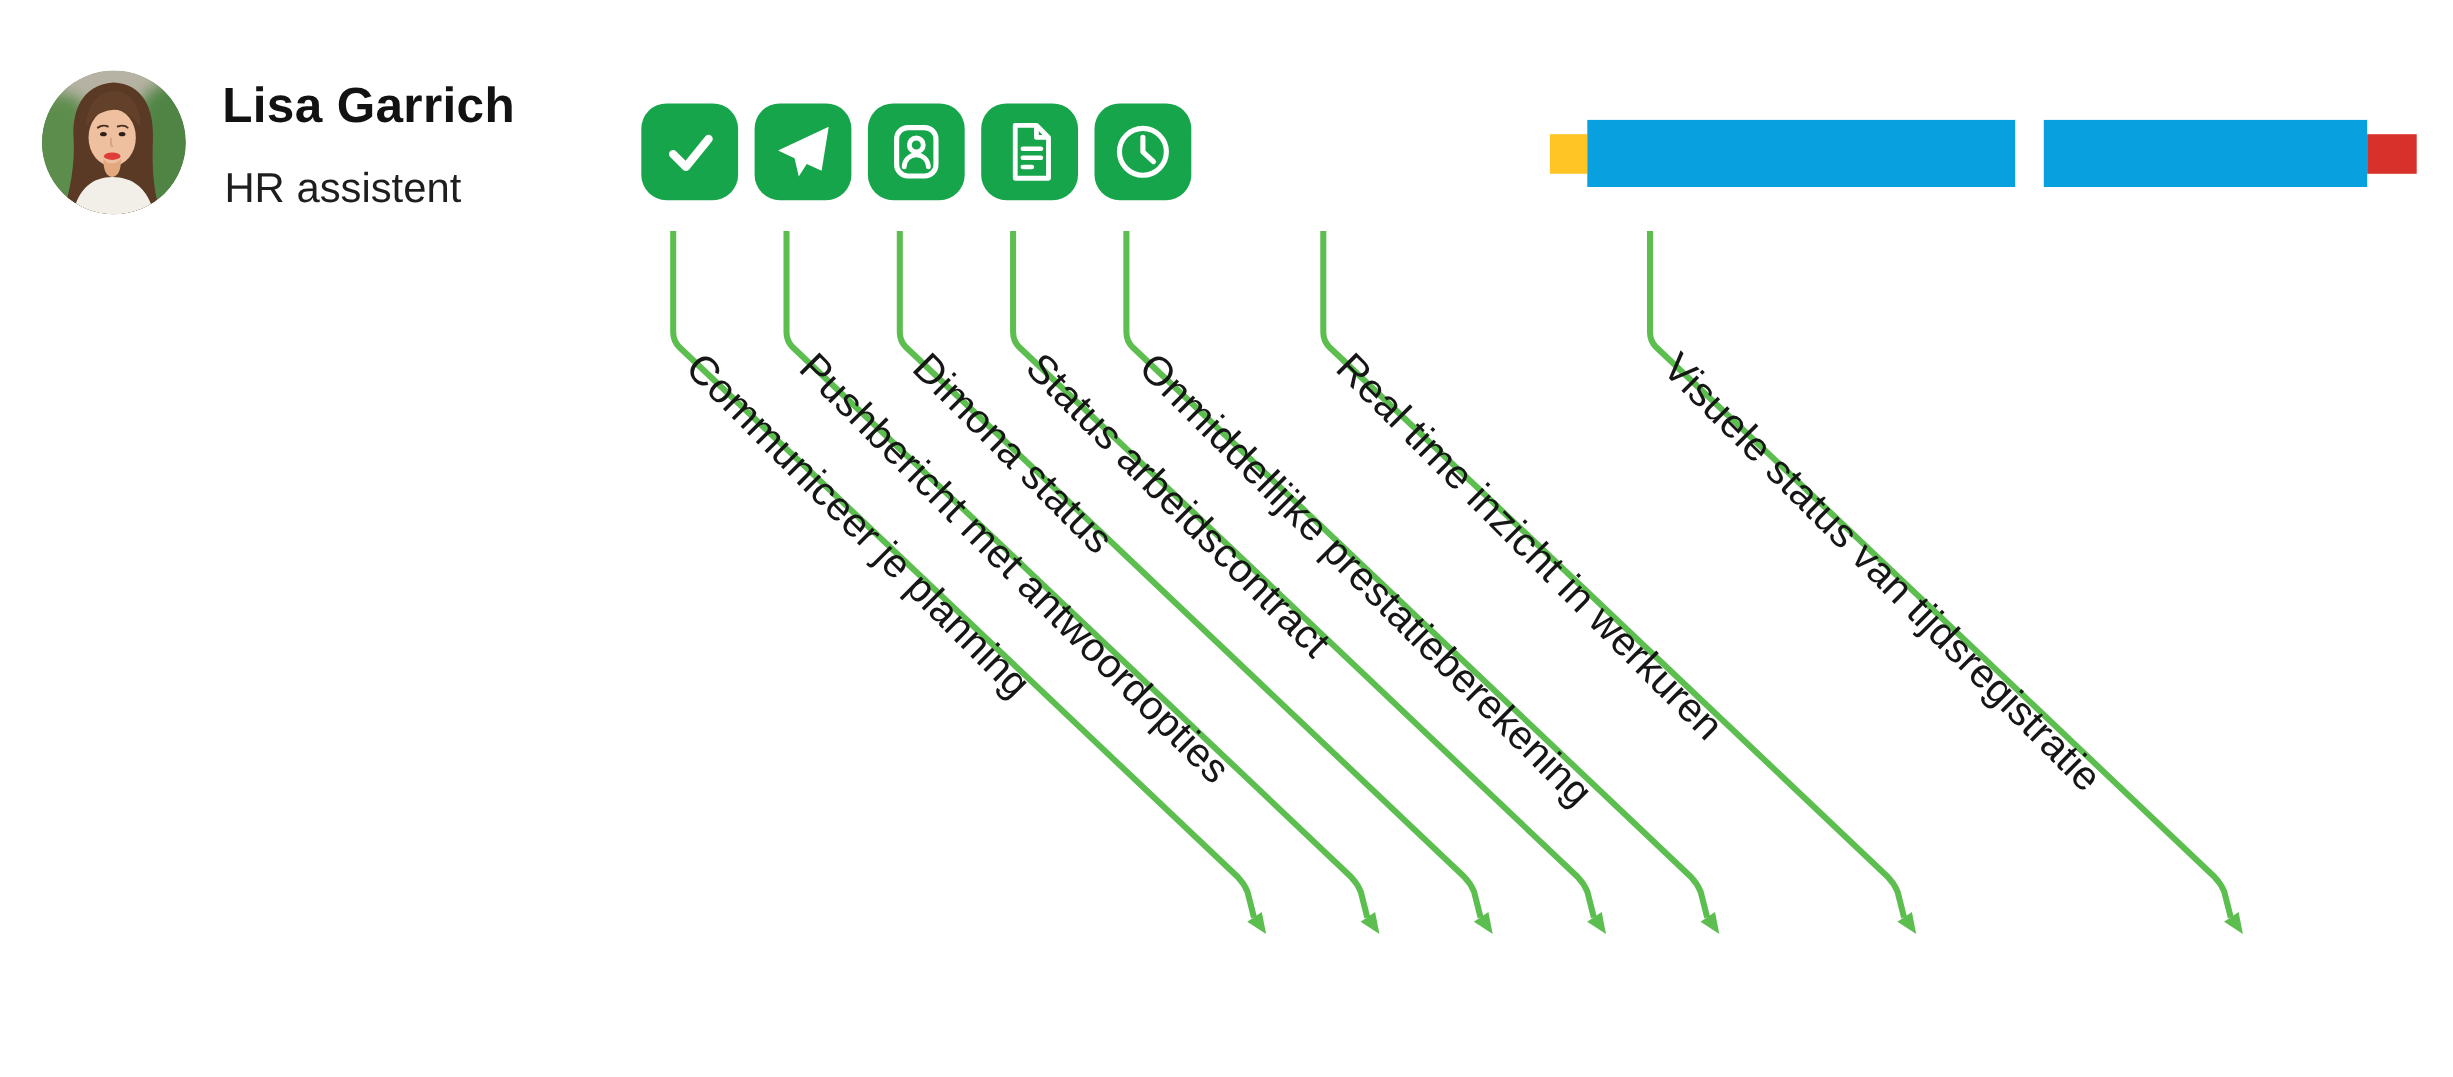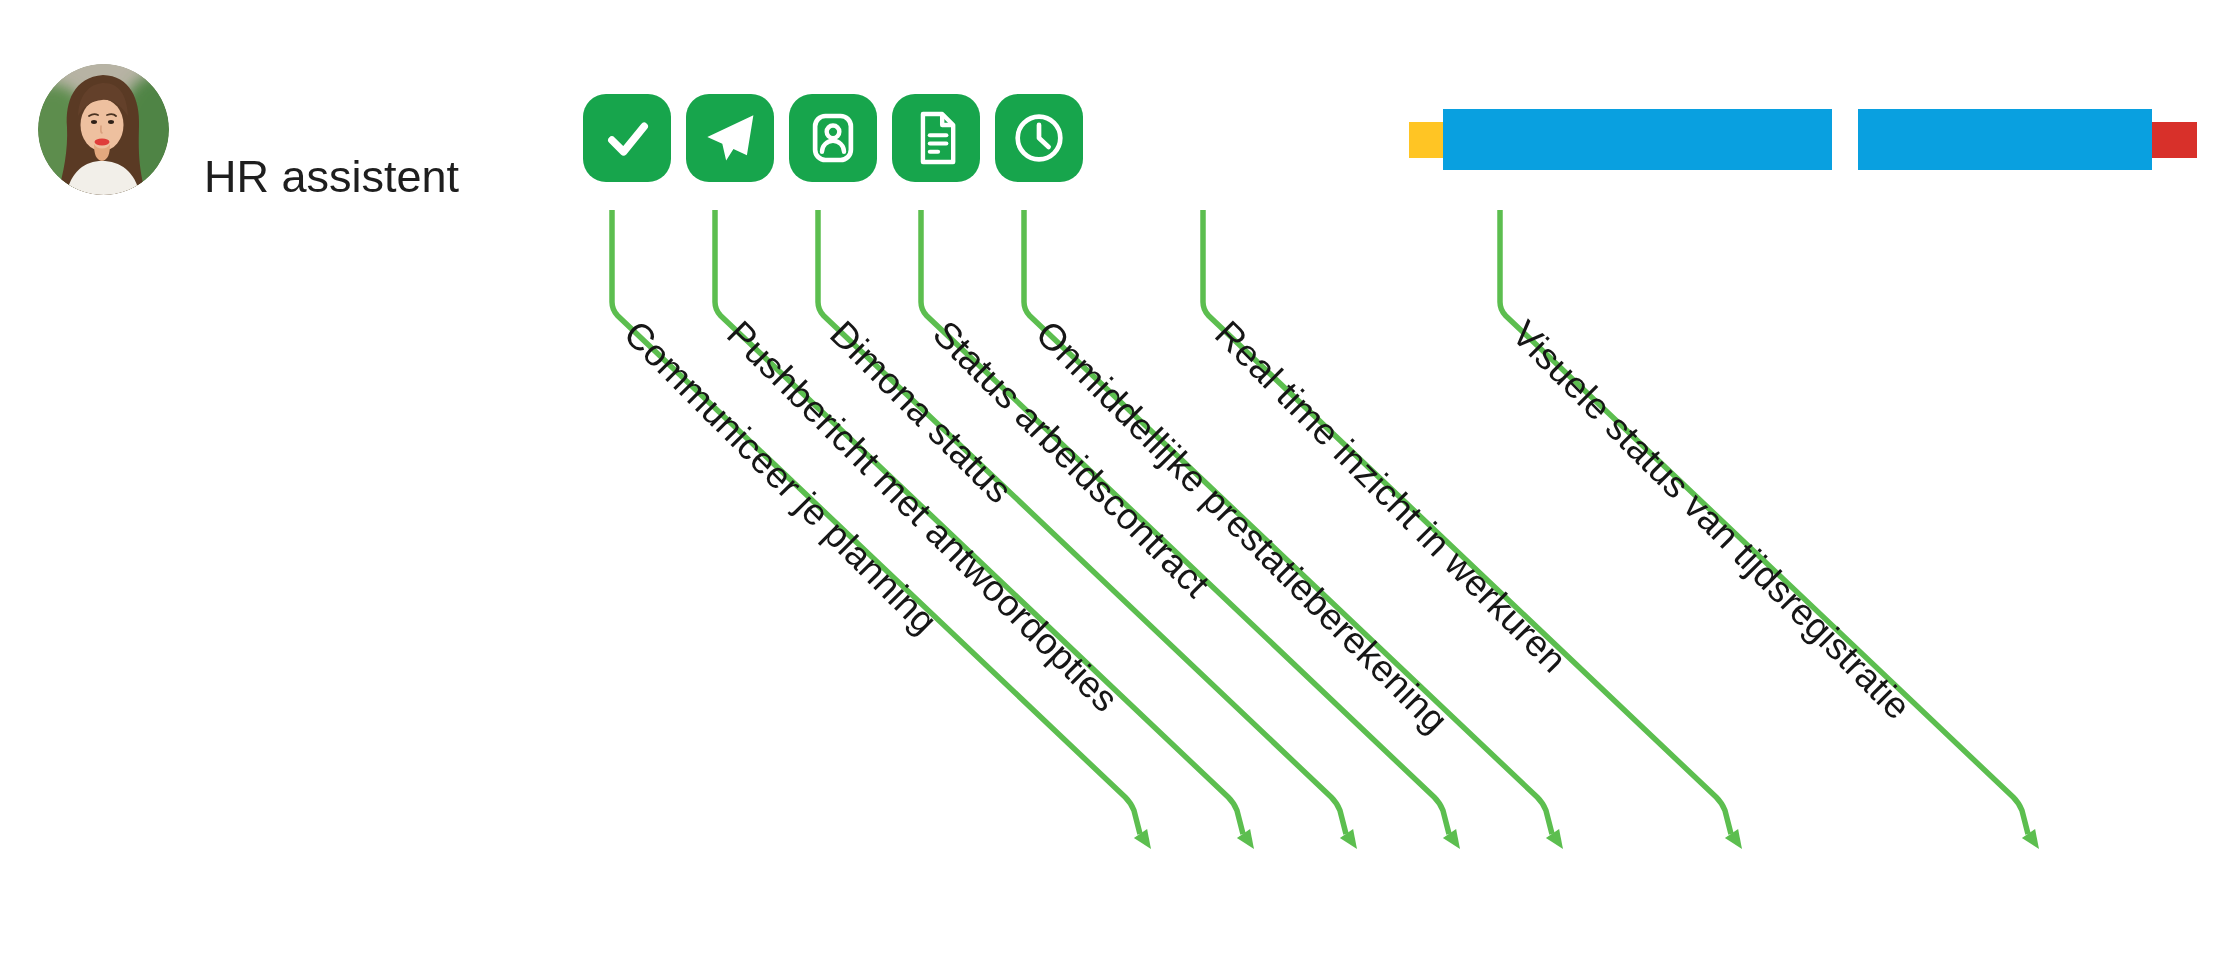--- a/index.html
+++ b/index.html
@@ -16,21 +16,21 @@
     left:38px;top:64px;width:131px;height:131px;border-radius:50%;
     overflow:hidden;
   }
   #profile-name{
     left:202px;top:70px;
     font-size:45px;font-weight:700;letter-spacing:.3px;color:#121212;
     white-space:nowrap;
   }
   #profile-role{
     left:204px;top:151px;
-    font-size:45px;font-weight:400;color:#1e1e1e;
+    font-size:38px;font-weight:400;color:#1e1e1e;
     white-space:nowrap;
   }
   .icon-tile{
     position:absolute;top:94px;width:88px;height:88px;border-radius:23px;
     display:flex;align-items:center;justify-content:center;
   }
   .icon-tile svg{width:66px;height:66px;}
   #time-range{
     left:1180px;top:116px;
     font-size:41px;font-weight:700;letter-spacing:-1px;color:#101010;
@@ -73,20 +73,21 @@
         <ellipse cx="73" cy="58" rx="3" ry="1.9" fill="#2e2018"></ellipse>
         <path d="M51 52 C54 50 58 50 60 51" stroke="#4a3322" stroke-width="1.8" fill="none" stroke-linecap="round"></path>
         <path d="M69 51 C72 50 76 50 78 52" stroke="#4a3322" stroke-width="1.8" fill="none" stroke-linecap="round"></path>
         <path d="M63 62 C63 66 62 68 64 69" stroke="#d9a07e" stroke-width="1.6" fill="none" stroke-linecap="round"></path>
         <ellipse cx="64" cy="78" rx="7.5" ry="3.4" fill="#df3d3a"></ellipse>
         <path d="M56 80 C56 90 58 96 64 97 C70 96 72 90 72 80 C69 86 59 86 56 80 Z" fill="#e3a87e"></path>
         <path d="M28 131 C33 107 47 97 64 97 C82 97 97 107 102 131 Z" fill="#f2efe9"></path>
       </g>
     </svg>
   </div>
+  <div id="profile-name" class="abs">Lisa Garrich</div>
   <div id="profile-role" class="abs">HR assistent</div>
 
   <div id="icon-row">
       <div class="icon-tile" style="left: 583px; background: rgb(23, 165, 76);">
         <svg viewBox="0 0 48 48">
           <path d="M13 25.5 L21.5 34 L36.5 15.5" fill="none" stroke="#fff" stroke-width="5.5" stroke-linecap="round" stroke-linejoin="round"></path>
         </svg>
       </div>
       <div class="icon-tile" style="left: 686px; background: rgb(23, 165, 76);">
         <svg viewBox="0 0 48 48">

